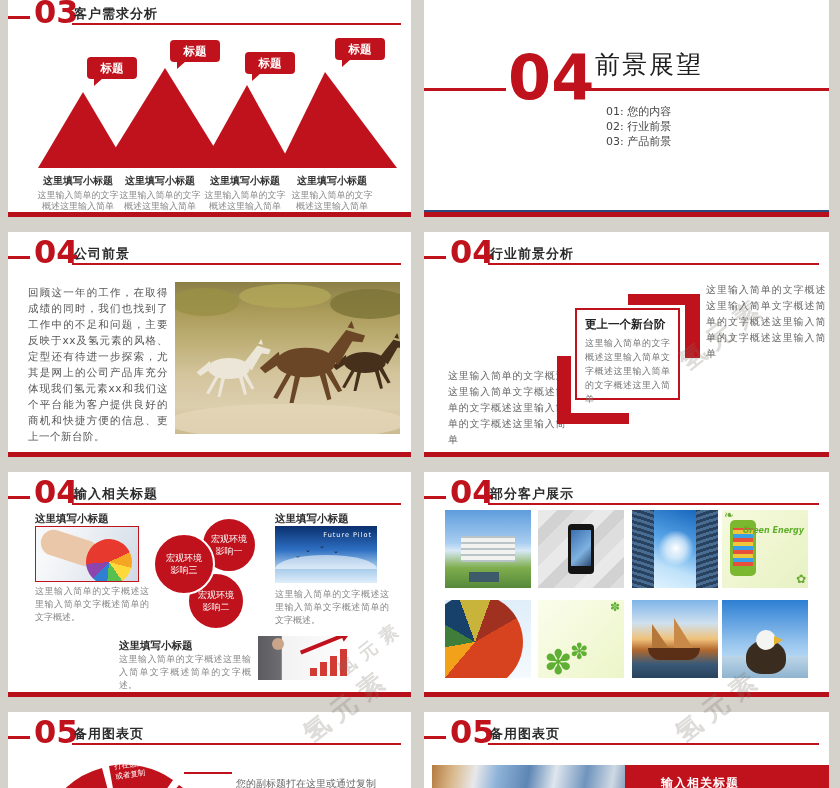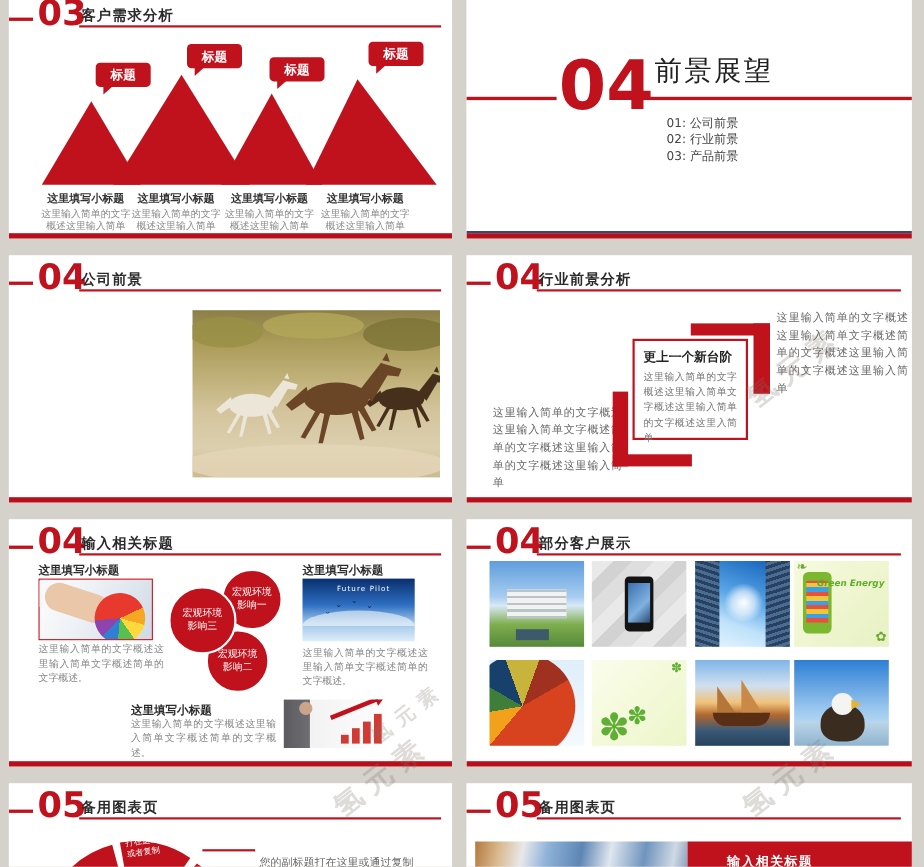--- a/index.html
+++ b/index.html
@@ -48,21 +48,21 @@
   .sub-t{position:absolute;font-size:9px;color:#888;line-height:13px;text-align:justify;}
   .p-img{position:absolute;overflow:hidden;}
   .img-hands{border:1px solid #c0121c;background:linear-gradient(115deg,#fdfdfd 0%,#eef1f5 40%,#dfe6ee 70%,#cfd9e4 100%);}
   .hand-fan{position:absolute;right:6px;top:12px;width:46px;height:46px;border-radius:50%;
     background:conic-gradient(#e8392f 0 40deg,#f5a623 40deg 80deg,#ffd93b 80deg 120deg,#57c14f 120deg 160deg,#2f7fd3 160deg 200deg,#8e44ad 200deg 240deg,#e8392f 240deg 360deg);
     transform:rotate(25deg);}
   .hand-shape{position:absolute;left:4px;top:8px;width:60px;height:26px;border-radius:14px;
     background:#e9c7a8;transform:rotate(18deg);}
   .sleeve{position:absolute;left:-6px;top:2px;width:40px;height:26px;border-radius:10px;background:#f7f8fa;transform:rotate(14deg);}
   .img-sea{background:linear-gradient(180deg,#0a2f6e 0%,#2e6fc2 42%,#9cc4e8 70%,#dfeefa 100%);}
-  .sea-cap{position:absolute;right:22px;top:5px;font-size:6.5px;color:#fff;letter-spacing:1px;text-align:center;}
+  .sea-cap{position:absolute;right:5px;top:5px;font-size:6.5px;color:#fff;letter-spacing:1px;text-align:center;}
   .bird{position:absolute;color:#14273f;font-size:7px;font-weight:bold;}
   .wave{position:absolute;left:0;right:0;bottom:14px;height:14px;border-radius:50% 50% 0 0/100% 100% 0 0;background:rgba(255,255,255,.55);}
   .img-biz{background:linear-gradient(90deg,#5c5c60 0%,#6e6e72 24%,#f2f2f2 25%,#ffffff 100%);}
   .biz-head{position:absolute;left:14px;top:2px;width:12px;height:12px;border-radius:50%;background:#caa589;}
   .biz-bars{position:absolute;right:8px;bottom:4px;display:flex;align-items:flex-end;gap:3px;}
   .biz-bars i{display:block;width:7px;background:#d23a34;}
   .biz-arrow{position:absolute;right:10px;top:6px;width:46px;height:4px;background:#c0121c;transform:rotate(-22deg);}
   .biz-arrow::after{content:"";position:absolute;right:-8px;top:-4px;border-left:10px solid #c0121c;border-top:6px solid transparent;border-bottom:6px solid transparent;}
   .circ{position:absolute;border-radius:50%;background:#c0121c;border:2px solid #fff;color:#fff;
     display:flex;align-items:center;justify-content:center;text-align:center;
@@ -163,33 +163,34 @@
 概述这里输入简单</div>
   </div>
   <div class="bar"></div>
 </section>
 
 <section class="slide" style="left:424px;top:-8px;width:405px;">
   <div class="div-line-l"></div>
   <div class="big-num">04</div>
   <div class="div-line-r"></div>
   <div class="div-title">前景展望</div>
-  <div class="div-item" style="top:112px;">01: 公司前景</div>
+  <div class="div-item" style="top:112px;">01: 您的内容</div>
   <div class="div-item" style="top:127px;">02: 行业前景</div>
   <div class="div-item" style="top:142px;">03: 产品前景</div>
   <div class="navy"></div>
   <div class="bar"></div>
 </section>
 
 <section class="slide" style="left:8px;top:232px;">
   <div class="hdr-dash"></div>
   <div class="hdr-num">04</div>
   <div class="hdr-title">公司前景</div>
   <div class="hdr-line"></div>
 
+  <div class="para">回顾这一年的工作，在取得成绩的同时，我们也找到了工作中的不足和问题，主要反映于xx及氢元素的风格、定型还有待进一步探索，尤其是网上的公司产品库充分体现我们氢元素xx和我们这个平台能为客户提供良好的商机和快捷方便的信息、更上一个新台阶。</div>
 
   <div class="photo-horses">
     <svg width="225" height="152" viewBox="0 0 225 152">
       <defs>
         <g id="horse">
           <ellipse cx="42" cy="30" rx="22" ry="11"></ellipse>
           <polygon points="58,24 72,6 79,10 66,32"></polygon>
           <polygon points="72,6 86,10 84,15 74,14"></polygon>
           <polygon points="73,4 76,-1 78,5"></polygon>
           <polygon points="22,22 8,34 12,38 24,30"></polygon>

